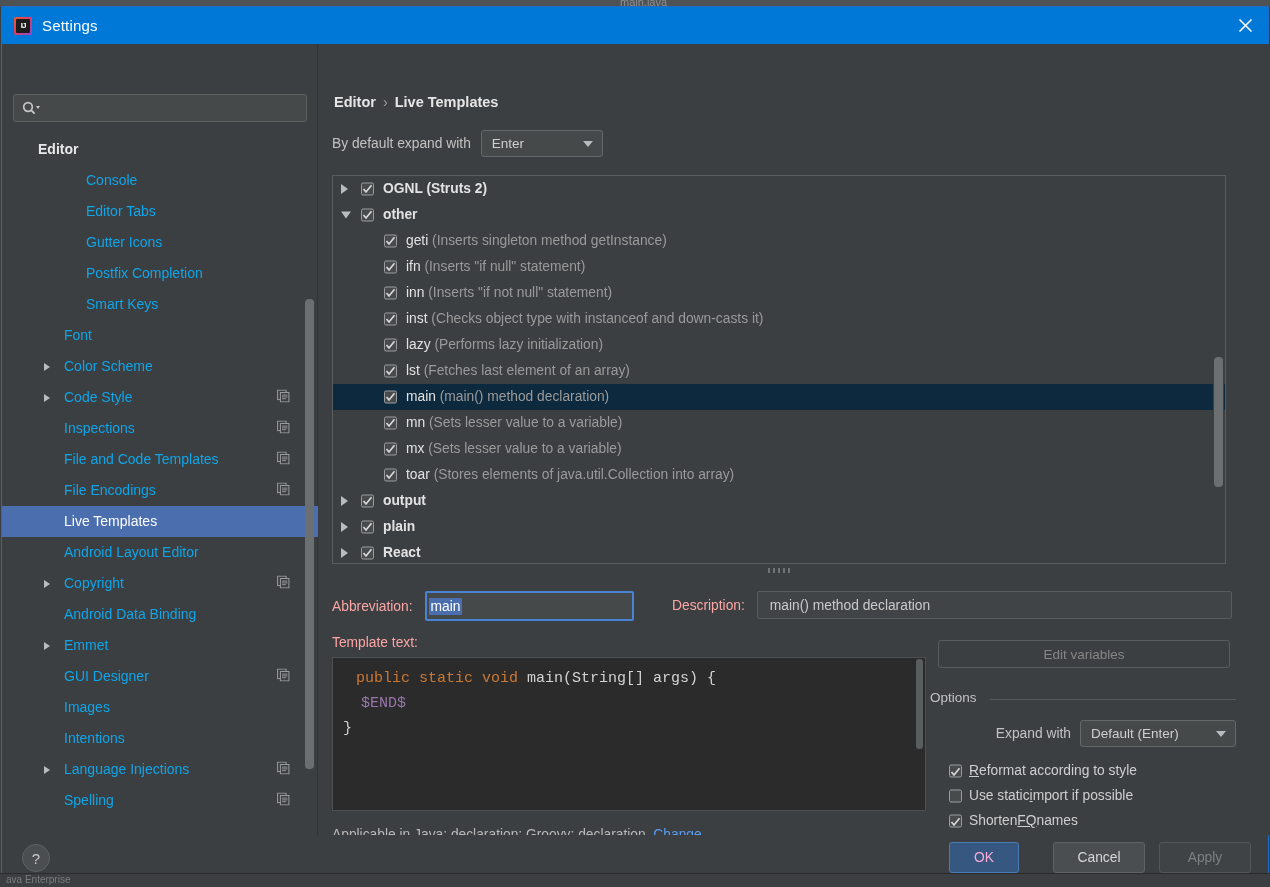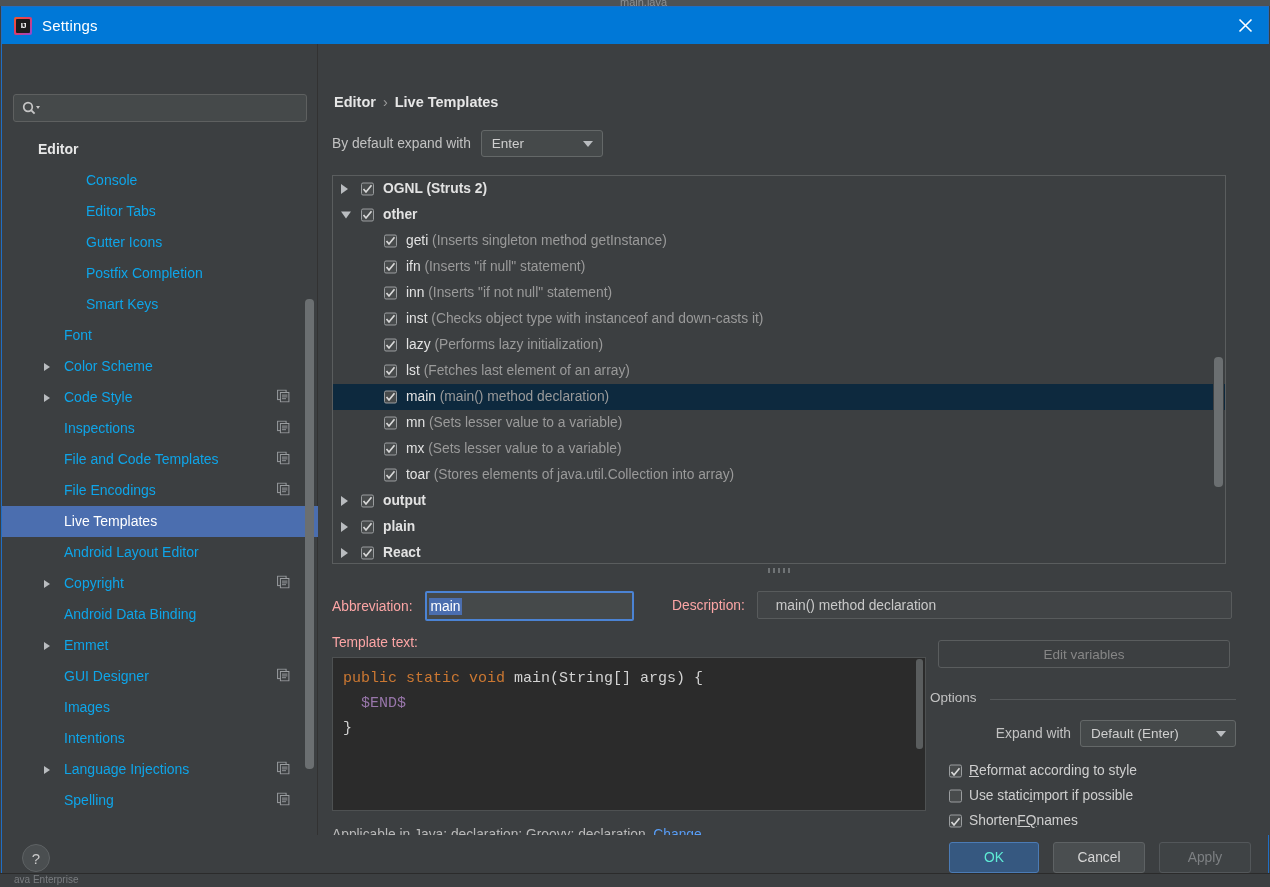--- a/index.html
+++ b/index.html
@@ -9,21 +9,21 @@
     font-family:"Liberation Sans", sans-serif;
     font-size:13.5px;
     color:#bbbbbb;
     -webkit-font-smoothing:antialiased;
   }
   
   #ide-backdrop{position:absolute;left:0;top:0;width:1270px;height:887px;background:#3c3f41;}
   #ide-strip-top{position:absolute;left:0;top:0;width:1270px;height:6px;background:#4e5254;}
   #ide-strip-top .ghost{position:absolute;top:-4px;font-size:11px;color:#8d9093;}
   #ide-strip-bottom{position:absolute;left:0;top:873px;width:1270px;height:14px;background:#3c3f41;
-     border-top:1px solid #2b2b2b;font-size:10px;color:#7a7d80;padding-left:14px;box-sizing:border-box;}
+     border-top:1px solid #2b2b2b;font-size:10px;color:#7a7d80;padding-left:6px;box-sizing:border-box;}
 
   
   #dialog{position:absolute;left:1px;top:6px;width:1268px;height:868px;
      background:#3c3f41;border:1px solid #1f6ec4;box-sizing:border-box;}
   
   #titlebar{position:relative;height:37px;background:#0078d7;display:flex;align-items:center;}
   #app-logo{width:18px;height:18px;margin-left:12px;margin-right:10px;position:relative;flex:none;}
   #app-logo .sq{position:absolute;inset:0;background:linear-gradient(135deg,#f05a28 0%,#e33b63 45%,#8a4bd6 100%);border-radius:2px;}
   #app-logo .ij{position:absolute;left:2px;top:2px;width:14px;height:14px;background:#1c1c1c;border-radius:1px;
       color:#fff;font-size:8px;font-weight:bold;line-height:14px;text-align:center;letter-spacing:-1px;}
@@ -96,21 +96,21 @@
 
   
   #form-area{position:absolute;left:0;top:533px;width:951px;height:258px;}
   .lbl{font-size:13.8px;color:#fca5a5;}
   #abbr-row{position:absolute;left:13px;top:14px;display:flex;align-items:center;}
   #abbr-field{width:209px;height:30px;background:#45494a;border:2px solid #4b83d4;border-radius:2px;
      box-sizing:border-box;display:flex;align-items:center;padding-left:2px;margin-left:12px;cursor:text;}
   #abbr-val{background:#4b6eaf;color:#ffffff;font-size:13.8px;padding:1px 2px;}
   #desc-row{position:absolute;left:353px;top:14px;display:flex;align-items:center;}
   #desc-field{width:475px;height:28px;background:#414446;border:1px solid #585b5c;border-radius:2px;
-     box-sizing:border-box;display:flex;align-items:center;padding-left:18px;margin-left:12px;cursor:text;
+     box-sizing:border-box;display:flex;align-items:center;padding-left:12px;margin-left:12px;cursor:text;
      color:#c9c9c9;font-size:13.8px;}
   #tmpl-text-label{position:absolute;left:13px;top:58px;}
   #editor{position:absolute;left:13px;top:80px;width:594px;height:154px;background:#2b2b2b;
      border:1px solid #4e5152;box-sizing:border-box;padding:8px 10px;overflow:hidden;
      font-family:"Liberation Mono","DejaVu Sans Mono",monospace;font-size:15px;line-height:25px;}
   #editor .kw{color:#cc7832;}
   #editor .id{color:#d3d3d3;}
   #editor .var{color:#9876aa;}
   #editor-scroll{position:absolute;right:1px;top:1px;width:9px;height:151px;background:#2b2b2b;}
   #editor-thumb{position:absolute;left:1px;top:0;width:7px;height:90px;background:#5a5d5e;border-radius:3px;}
@@ -134,21 +134,21 @@
   .opt-check u{text-decoration:underline;}
   #opt-list{position:absolute;left:0;top:68px;width:306px;}
 
   
   #footer{position:absolute;left:0;top:828px;width:1266px;height:38px;background:#3c3f41;}
   #help-btn{position:absolute;left:20px;top:9px;width:28px;height:28px;border-radius:50%;
      background:#4a4e50;border:1px solid #5e6264;box-sizing:border-box;color:#c9c9c9;
      font-size:15px;display:flex;align-items:center;justify-content:center;cursor:pointer;}
   .dlg-btn{position:absolute;top:7px;height:31px;border-radius:3px;box-sizing:border-box;
      display:flex;align-items:center;justify-content:center;font-size:13.8px;cursor:pointer;}
-  #ok-btn{left:947px;width:90px;background:#365880;border:1px solid #4b7bb5;color:#5eead4;}
+  #ok-btn{left:947px;width:70px;background:#365880;border:1px solid #4b7bb5;color:#f9a8d4;}
   #cancel-btn{left:1051px;width:92px;background:#4a4e50;border:1px solid #5e6264;color:#d6d6d6;}
   #apply-btn{left:1157px;width:92px;background:#3f4345;border:1px solid #53575a;color:#7d8083;cursor:default;}
 </style>
 </head>
 <body>
 
 <div id="ide-backdrop">
   <div id="ide-strip-top">
     <span class="ghost" style="left:620px;">main.java</span>
   </div>
@@ -364,21 +364,21 @@
 
           <div id="desc-row">
             <span class="lbl">Description:</span>
             <div id="desc-field">main() method declaration</div>
           </div>
 
           <div id="tmpl-text-label" class="lbl">Template text:</div>
 
           <div id="editor">
             <div id="editor-lines">
-                <div><span class="kw" style="white-space: pre;">public static void </span><span class="id" style="white-space: pre;">main</span><span class="id" style="white-space: pre;">(</span><span class="id" style="white-space: pre;">String</span><span class="id" style="white-space: pre;">[] args) {</span></div>
+                <div><span class="kw" style="white-space: pre; margin-left: 13px;">public static void </span><span class="id" style="white-space: pre;">main</span><span class="id" style="white-space: pre;">(</span><span class="id" style="white-space: pre;">String</span><span class="id" style="white-space: pre;">[] args) {</span></div>
                 <div><span class="id" style="white-space: pre;">  </span><span class="var" style="white-space: pre;">$END$</span></div>
                 <div><span class="id" style="white-space: pre;">}</span></div>
               </div>
             <div id="editor-scroll">
               <div id="editor-thumb"></div>
             </div>
           </div>
 
           <div id="applicable">
             <span>Applicable in Java: declaration; Groovy: declaration.</span>

